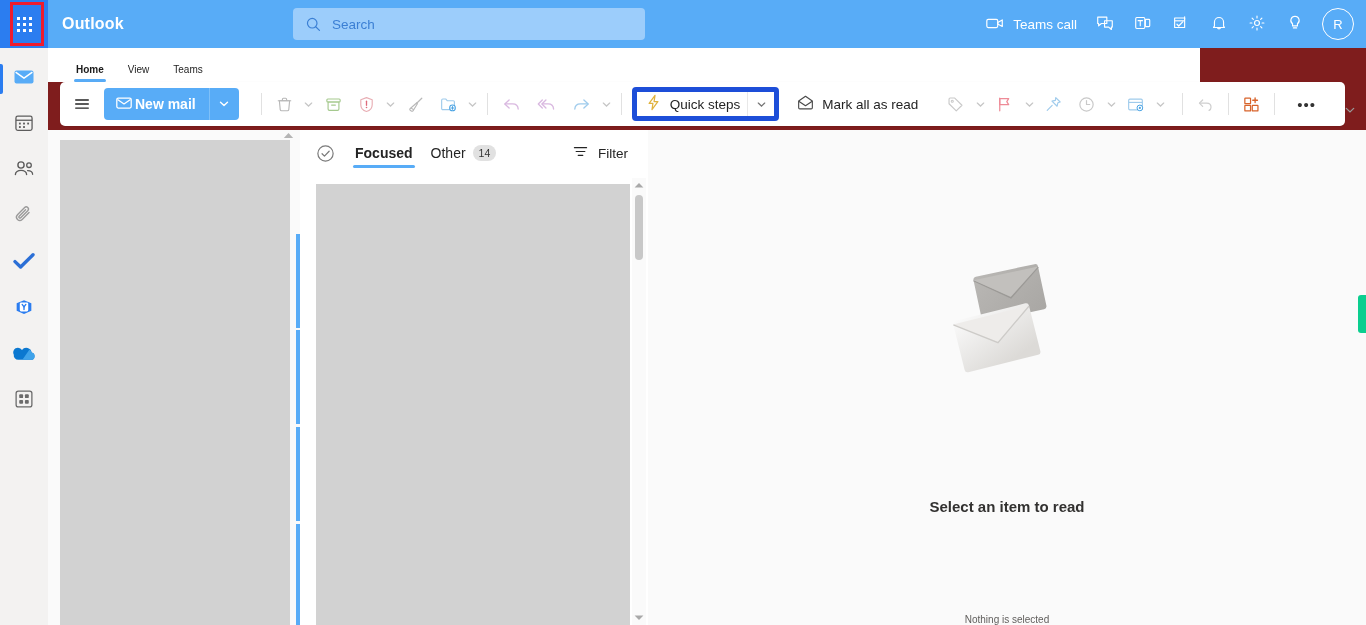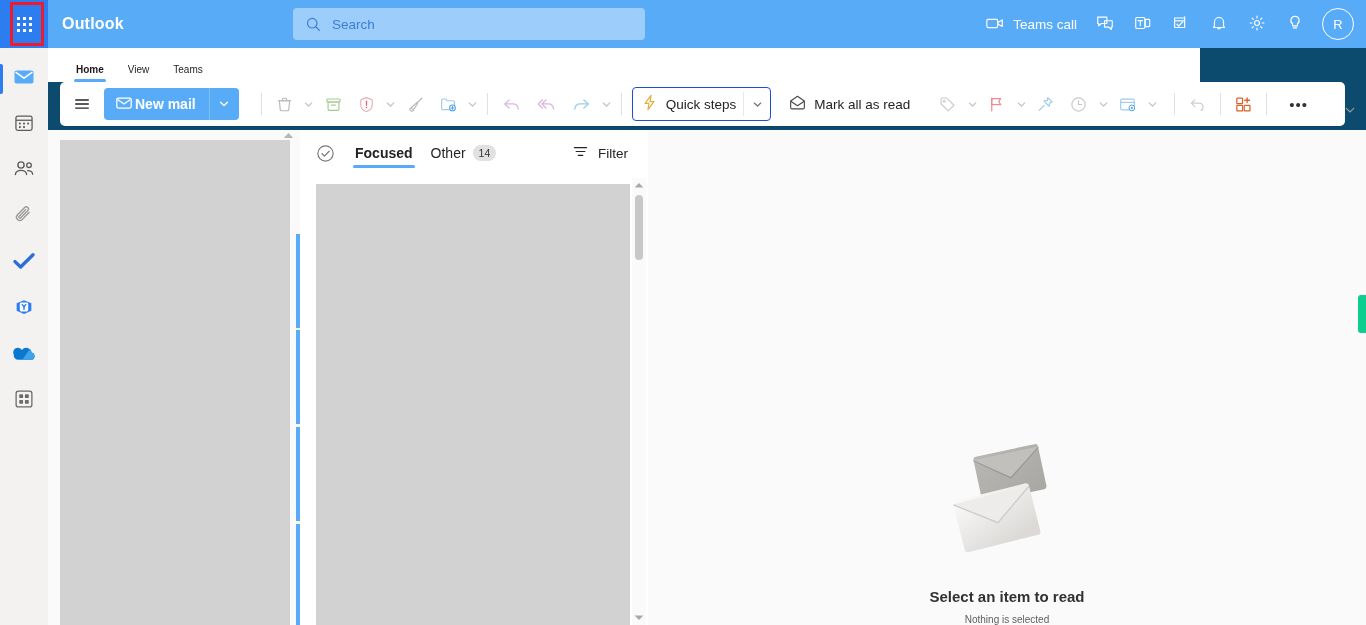--- a/index.html
+++ b/index.html
@@ -2,21 +2,21 @@
 <html><head>
 <meta charset="utf-8">
 <style>
   * { box-sizing: border-box; margin: 0; padding: 0; }
   html, body {
     width: 1366px; height: 625px;
     overflow: hidden;
     font-family: "Liberation Sans", sans-serif;
     background: #f5f5f5;
   }
-  #app { position: relative; width: 1366px; height: 625px; background: #0c4a6e; }
+  #app { position: relative; width: 1366px; height: 625px; background: #7f1d1d; }
 
   
   .header {
     position: absolute; top: 0; left: 0; width: 1366px; height: 48px;
     background: #58ACF7; display: flex; align-items: center;
   }
   .waffle {
     position: relative; width: 48px; height: 48px;
     display: flex; align-items: center; justify-content: center;
     background: #2B7DF0; cursor: pointer;
@@ -106,21 +106,21 @@
     font-size: 14px; font-weight: bold; cursor: pointer; margin-left: 6px;
   }
   .newmail-split {
     background: #58ACF7; color: #fff; height: 32px; width: 30px;
     border-radius: 0 4px 4px 0; display: flex; align-items: center;
     justify-content: center; cursor: pointer; border-left: 1px solid #7ec0f9;
   }
   .sep { width: 1px; height: 22px; background: #E1E1E1; margin: 0 6px; }
   .qs-group {
     display: flex; align-items: center; height: 34px;
-    border: 1px solid #1d4ed8; border-radius: 4px; margin: 0 4px;
+    border: 5px solid #1d4ed8; border-radius: 4px; margin: 0 4px;
   }
   .ribbon-chev {
     position: absolute; right: 6px; top: 100px; width: 20px; height: 20px;
     display: flex; align-items: center; justify-content: center; cursor: pointer;
   }
 
   
   .folderpane {
     position: absolute; left: 48px; top: 130px; width: 252px; height: 495px;
     background: #FAFAFA;
@@ -183,21 +183,21 @@
   .ml-scroll .up { top: 0; } .ml-scroll .down { bottom: 0; }
   .ml-thumb {
     position: absolute; left: 3px; top: 17px; width: 8px; height: 65px;
     background: #C8C8C8; border-radius: 4px; cursor: pointer;
   }
 
   
   .readpane {
     position: absolute; left: 648px; top: 130px; width: 718px; height: 495px;
     background: #FAFAFA; display: flex; flex-direction: column;
-    align-items: center; justify-content: flex-end; padding-top: 130px;
+    align-items: center; justify-content: space-between; padding-top: 130px;
   }
   .empty-title { font-size: 15px; font-weight: bold; color: #323130; margin-top: 24px; }
   .empty-sub { font-size: 10px; color: #605E5C; margin-top: 9px; }
   .green-tab {
     position: absolute; right: 0; top: 295px; width: 8px; height: 38px;
     background: #0BCE8F; border-radius: 3px 0 0 3px; cursor: pointer;
   }
 </style>
 </head>
 <body>

